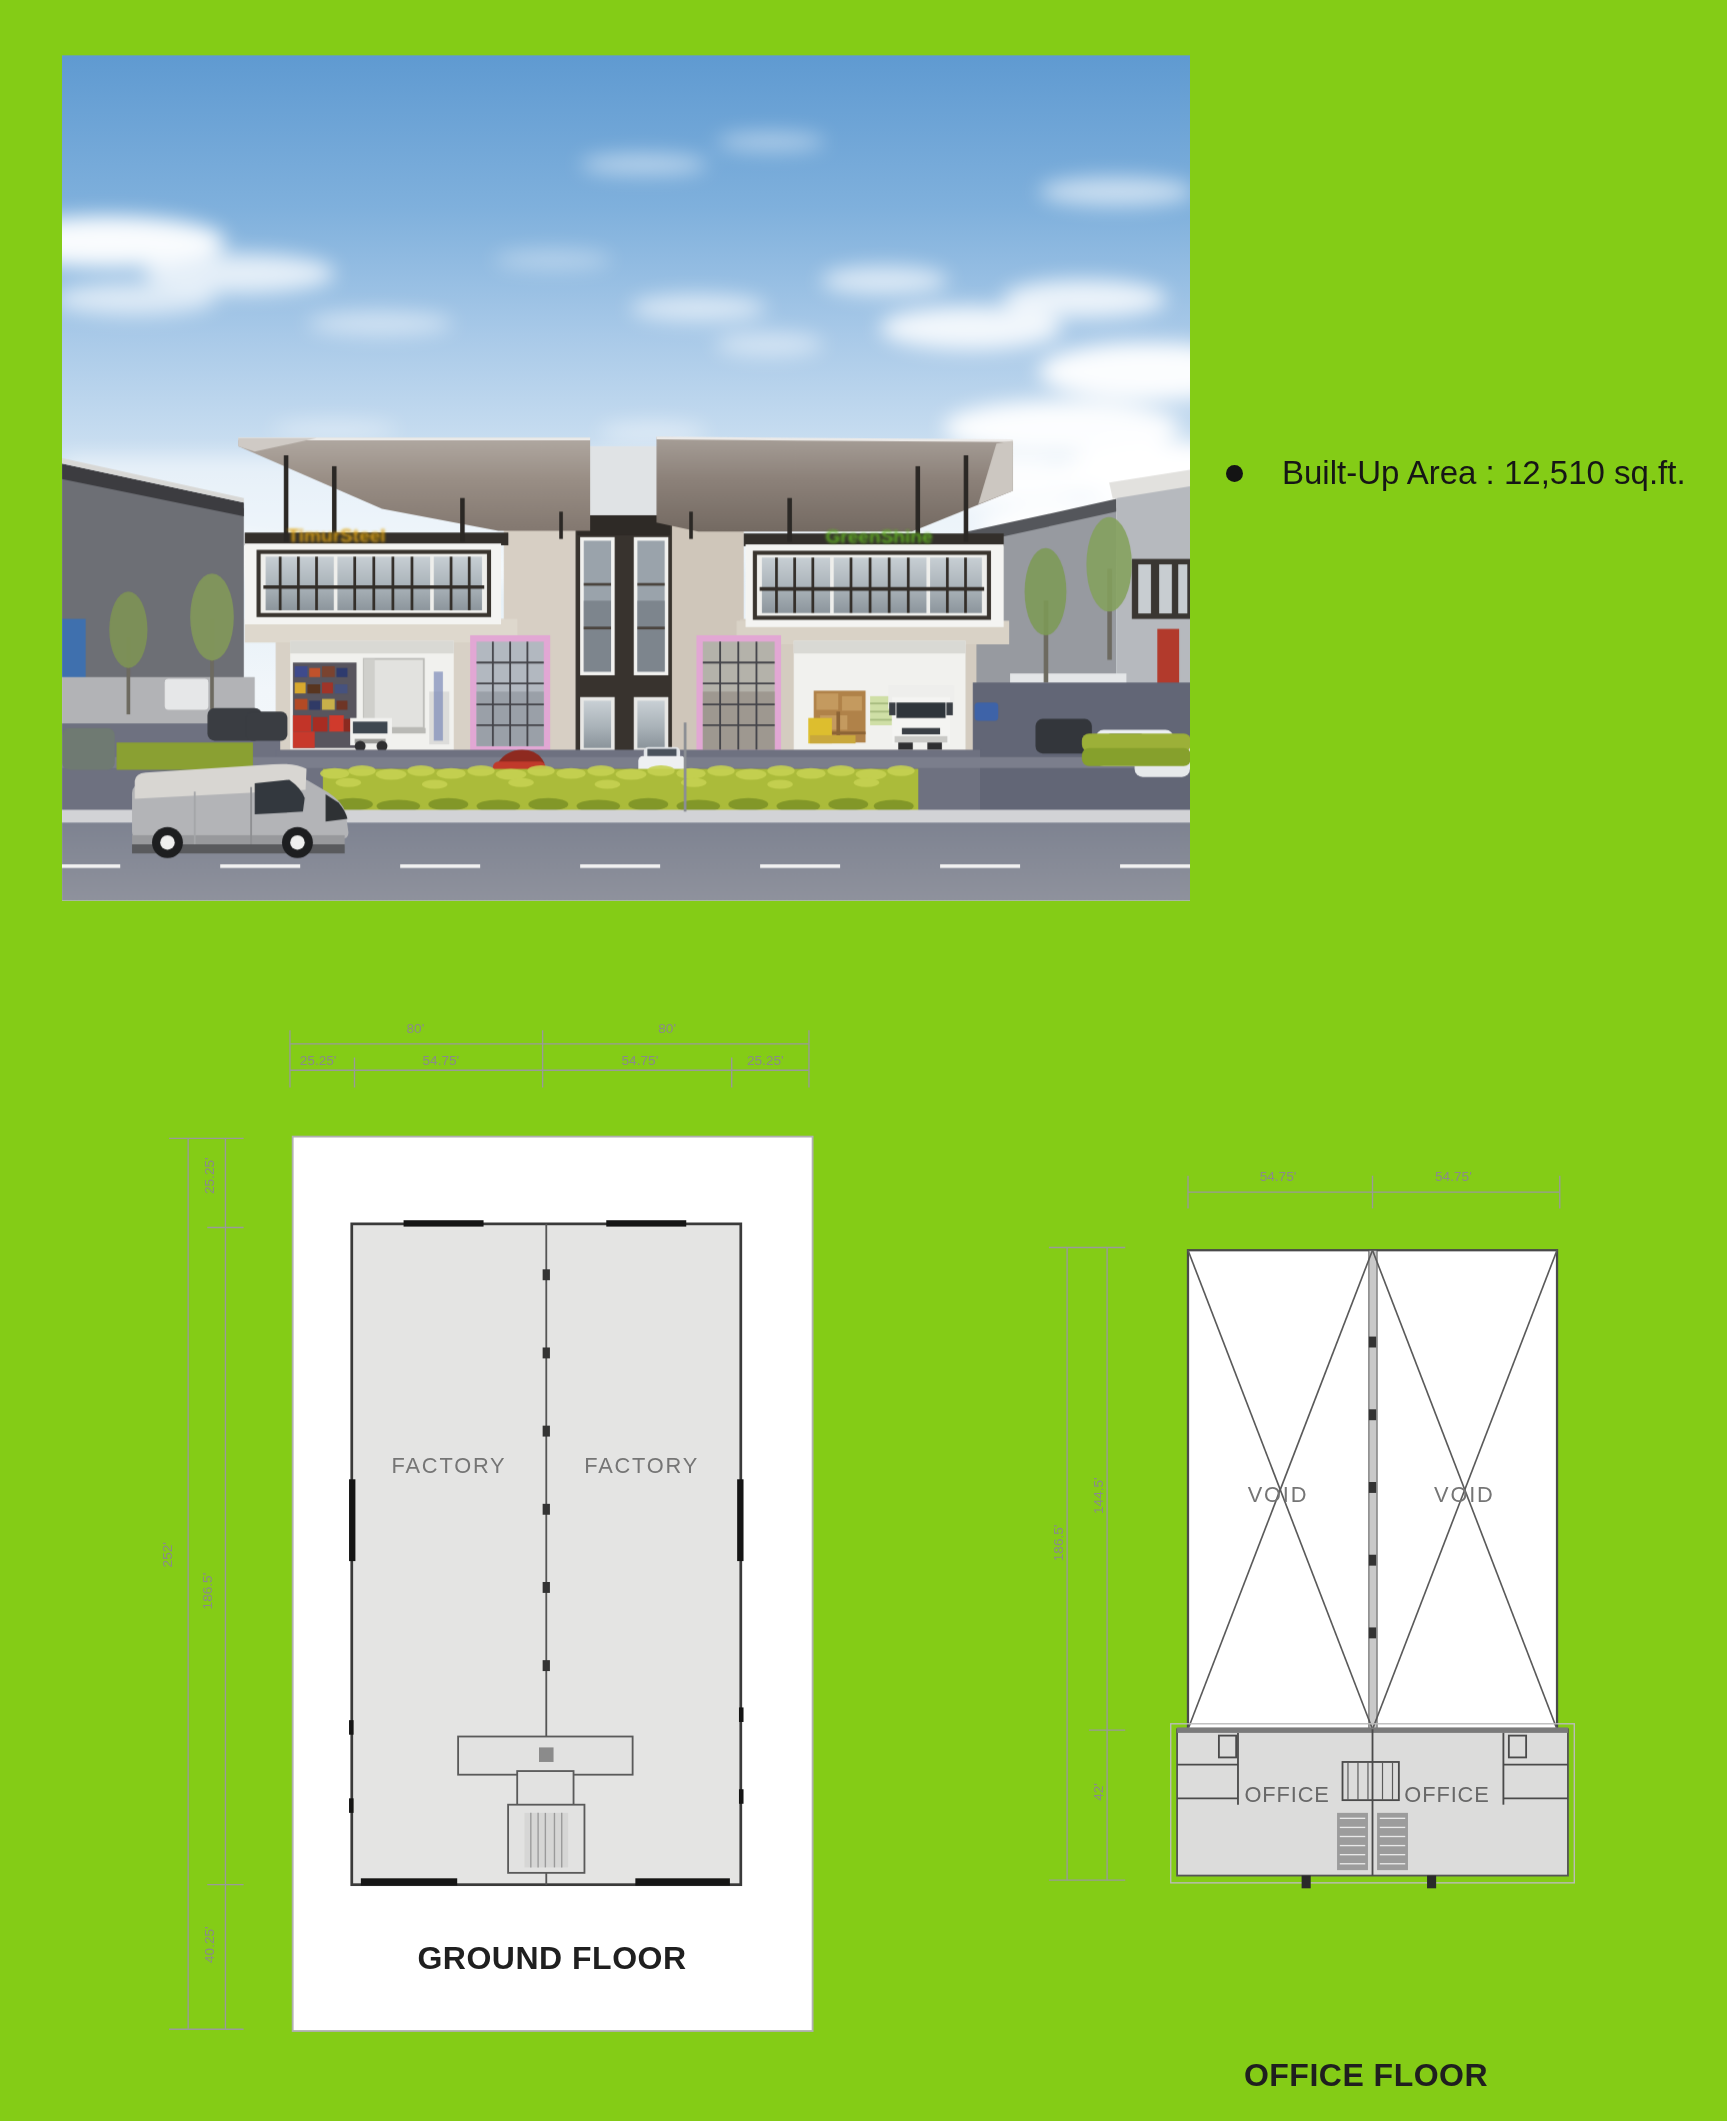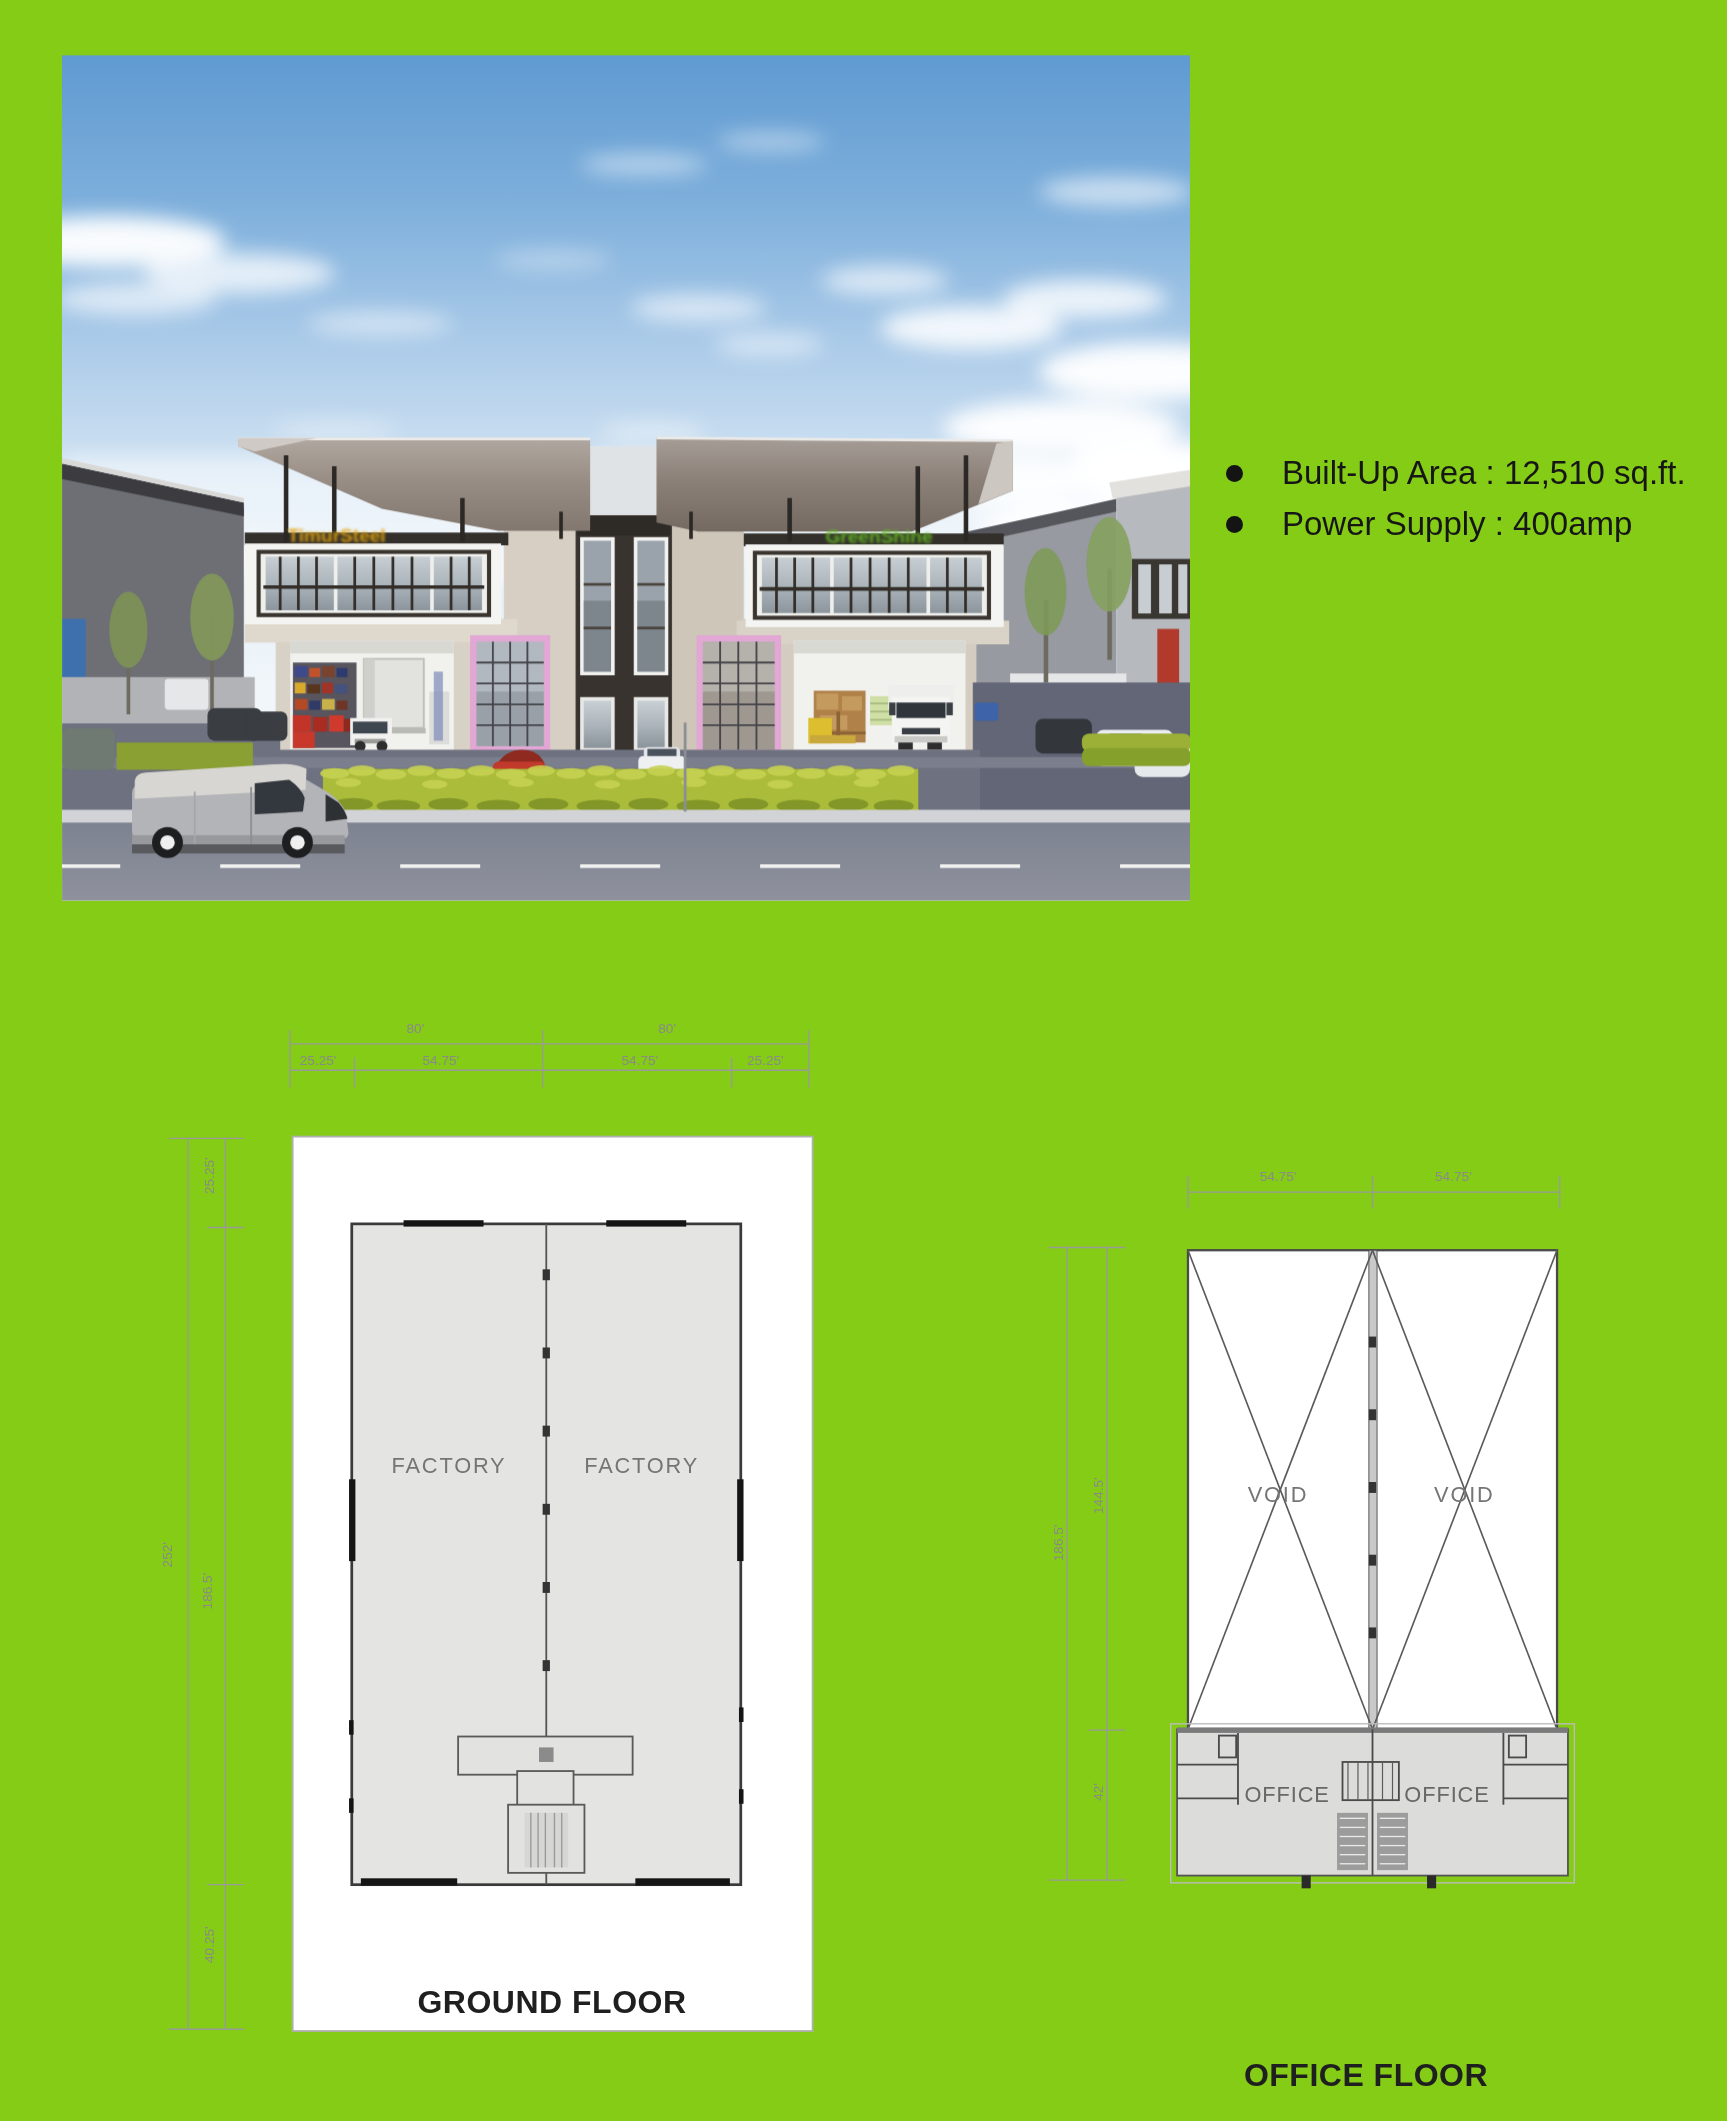--- a/index.html
+++ b/index.html
@@ -443,21 +443,20 @@
       <line x1="146" y1="810" x2="146" y2="868" stroke="#a5a6a9" stroke-width="2"></line>
       <circle cx="116" cy="866" r="17" fill="#1d1e20"></circle>
       <circle cx="116" cy="866" r="8" fill="#efefef"></circle>
       <circle cx="259" cy="866" r="17" fill="#1d1e20"></circle>
       <circle cx="259" cy="866" r="8" fill="#efefef"></circle>
     </g>
   </svg>
 
   <div id="bullets" class="abs">
     <div><span class="b"><span class="dot"></span></span>Built-Up Area : 12,510 sq.ft.</div>
-    <div><span class="b"><span class="dot"></span></span>Power Supply : 400amp</div>
   </div>
 
   <svg class="abs" style="left:0;top:982px" width="1727" height="1140" viewBox="0 0 1900 1254">
     <g font-family="Liberation Sans" fill="#6a6a6a">
 
       <g stroke="#9a9a9a" stroke-width="1.5" fill="none">
         <line x1="319" y1="68" x2="890" y2="68"></line>
         <line x1="319" y1="53" x2="319" y2="116"></line>
         <line x1="597" y1="53" x2="597" y2="116"></line>
         <line x1="890" y1="53" x2="890" y2="116"></line>
@@ -618,17 +617,17 @@
         <rect x="1432" y="983" width="10" height="14"></rect>
         <rect x="1570" y="983" width="10" height="14"></rect>
       </g>
       <g font-size="24" fill="#686868" text-anchor="middle" letter-spacing="1">
         <text x="1416" y="902">OFFICE</text>
         <text x="1592" y="902">OFFICE</text>
       </g>
     </g>
   </svg>
 
-  <div class="abs title" style="left:552px;top:1984px;transform:translateX(-50%)">GROUND FLOOR</div>
+  <div class="abs title" style="left:552px;top:1940px;transform:translateX(-50%)">GROUND FLOOR</div>
   <div class="abs title" style="left:1366px;top:2057px;transform:translateX(-50%)">OFFICE FLOOR</div>
 
 </div>
 
 
 </body></html>

